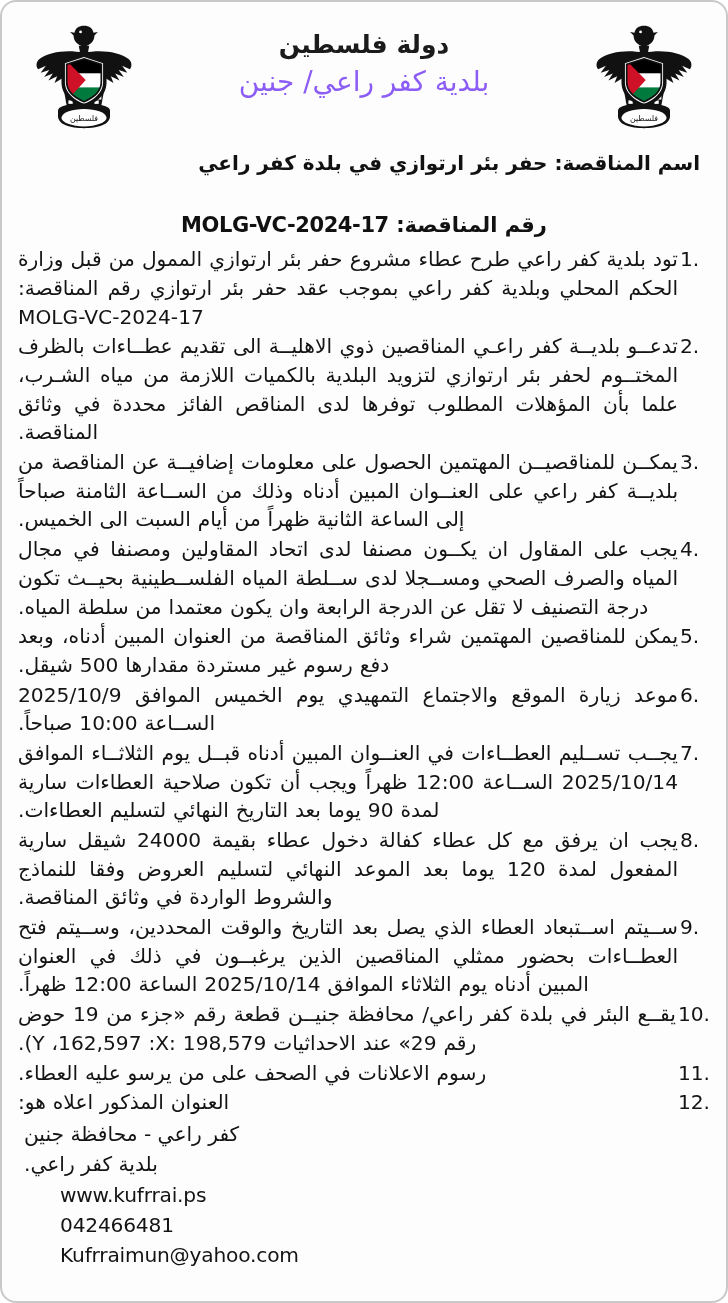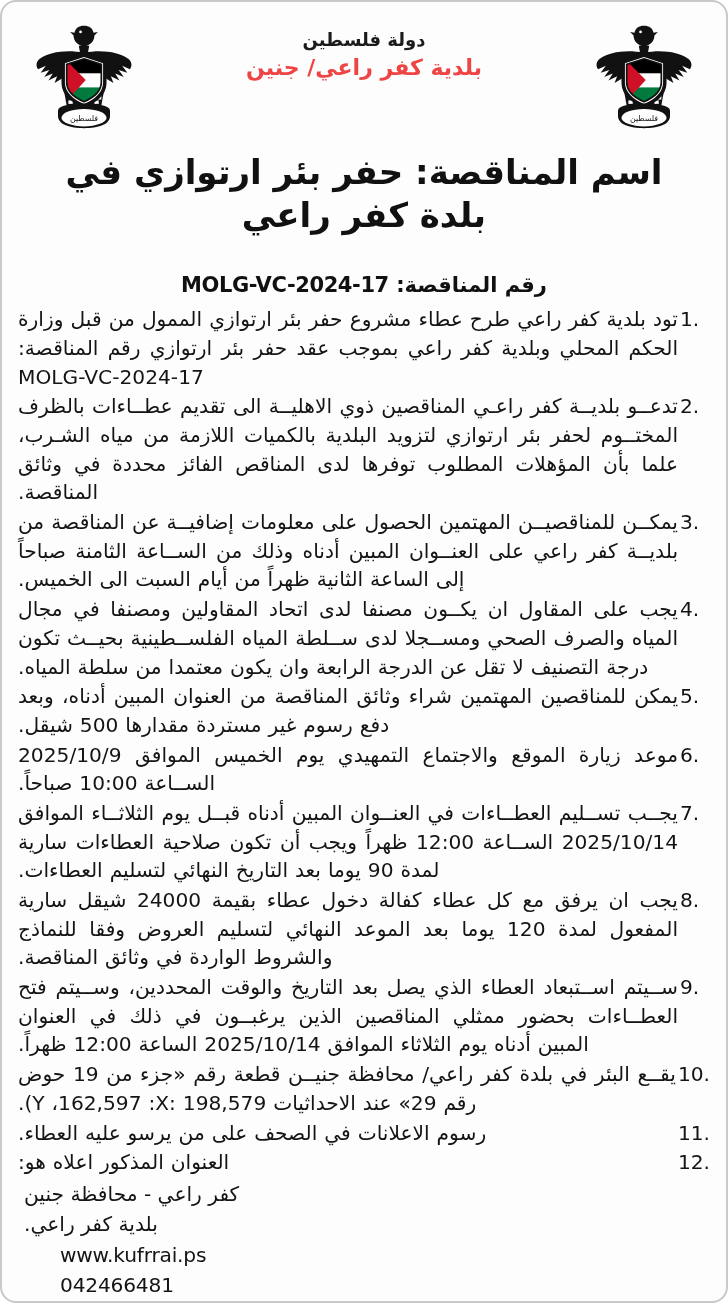--- a/index.html
+++ b/index.html
@@ -43,38 +43,38 @@
   .emblem.right { right: 14px; }
   .emblem svg { width: 100%; height: 100%; display: block; }
 
   .header-titles {
     position: absolute;
     left: 0; right: 0;
     top: 16px;
     text-align: center;
   }
   .state-name {
-    font-size: 18px;
+    font-size: 25px;
     font-weight: bold;
     color: #1b1b1b;
     letter-spacing: -0.3px;
     line-height: 1.35;
   }
   .municipality-name {
-    font-size: 22px;
-    font-weight: bold;
-    color: #ef4444;
+    font-size: 28px;
+    font-weight: normal;
+    color: #8b5cf6;
     letter-spacing: -0.3px;
     line-height: 1.45;
   }
 
   
   .tender-title {
-    text-align: center;
-    font-size: 34px;
+    text-align: right;
+    font-size: 20px;
     font-weight: bold;
     color: #111111;
     margin: 4px 10px 4px 10px;
     letter-spacing: -0.6px;
     line-height: 1.25;
   }
   .tender-number {
     text-align: center;
     font-size: 21px;
     font-weight: bold;

